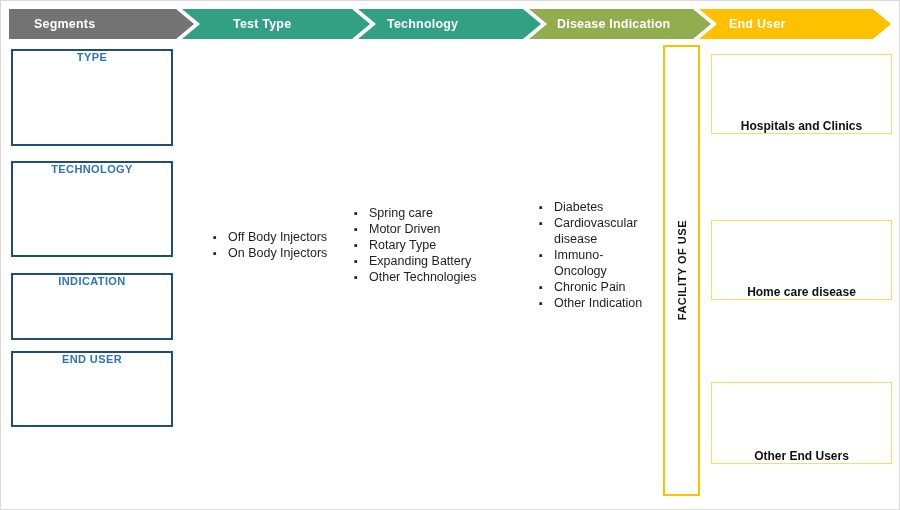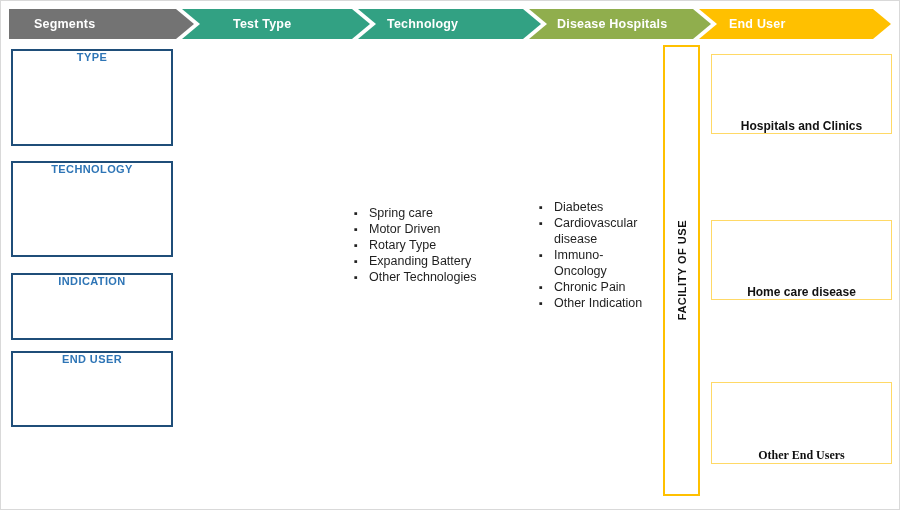--- a/index.html
+++ b/index.html
@@ -77,41 +77,45 @@
     <span>Test Type</span>
   </div>
 
   <div class="arrow-white" style="left:345px; width:201px; z-index:29"></div>
   <div class="arrow-fill a3f" style="left:345px; width:195px; z-index:30; padding-left:41px">
     <span>Technology</span>
   </div>
 
   <div class="arrow-white" style="left:516px; width:200px; z-index:19"></div>
   <div class="arrow-fill a4f" style="left:516px; width:194px; z-index:20; padding-left:40px">
-    <span>Disease Hospitals</span>
+    <span>Disease Indication</span>
   </div>
 
   <div class="arrow-white" style="left:686px; width:210px; z-index:9"></div>
   <div class="arrow-fill a5f" style="left:686px; width:204px; z-index:10; padding-left:42px">
     <span>End User</span>
   </div>
 
   <div class="seg-box" style="top:48px;  height:97px;">
     <span>TYPE</span>
   </div>
   <div class="seg-box" style="top:160px; height:96px;">
     <span>TECHNOLOGY</span>
   </div>
   <div class="seg-box" style="top:272px; height:67px;">
     <span>INDICATION</span>
   </div>
   <div class="seg-box" style="top:350px; height:76px;">
     <span>END USER</span>
   </div>
 
+  <ul class="blist" style="left:211px; top:228px;">
+    <li>Off Body Injectors</li>
+    <li>On Body Injectors</li>
+  </ul>
 
   <ul class="blist" style="left:352px; top:204px;">
     <li>Spring care</li>
     <li>Motor Driven</li>
     <li>Rotary Type</li>
     <li>Expanding Battery</li>
     <li>Other Technologies</li>
   </ul>
 
   <ul class="blist" style="left:537px; top:198px; width:120px;">
@@ -127,17 +131,17 @@
   <div class="facility">
     <span>FACILITY OF USE</span>
   </div>
 
   <div class="eu-box" style="top:53px;  height:80px;">
     <span>Hospitals and Clinics</span>
   </div>
   <div class="eu-box" style="top:219px; height:80px;">
     <span>Home care disease</span>
   </div>
-  <div class="eu-box" style="top:381px; height:82px;font-family:Liberation Serif, serif;">
+  <div class="eu-box" style="top:381px; height:82px;">
     <span>Other End Users</span>
   </div>
 
 </div>
 
 </body></html>

